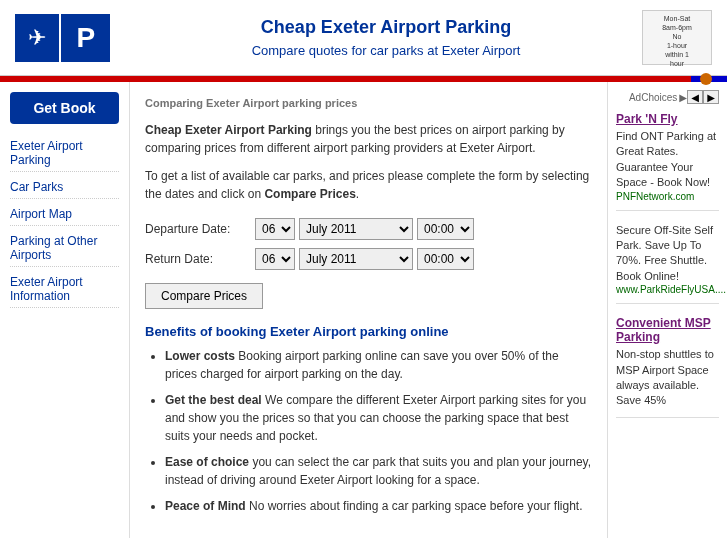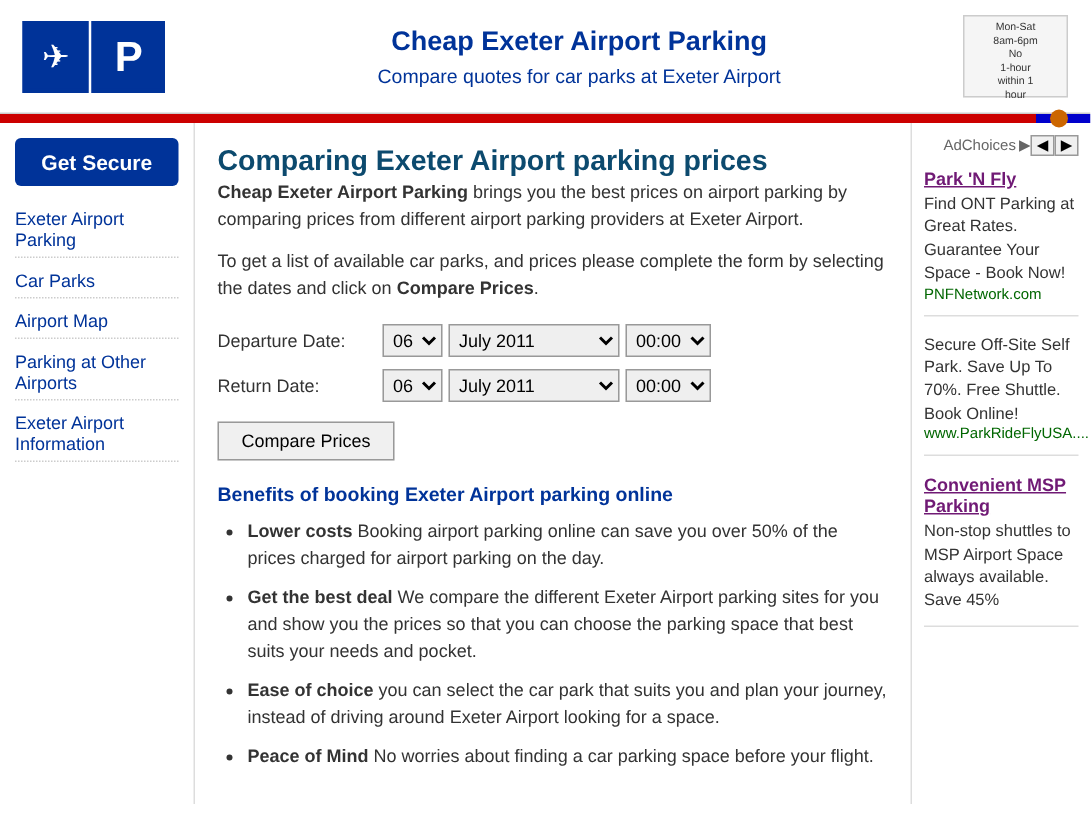--- a/index.html
+++ b/index.html
@@ -22,21 +22,21 @@
     
     #layout { display: flex; }
 
     
     #sidebar { width: 130px; padding: 10px; border-right: 1px solid #ddd; flex-shrink: 0; }
     #get-quote-btn { background: #003399; color: white; border: none; padding: 8px 15px; font-size: 14px; font-weight: bold; cursor: pointer; border-radius: 4px; display: block; width: 100%; margin-bottom: 15px; }
     .sidebar-link { display: block; color: #003399; text-decoration: none; font-size: 12px; margin-bottom: 8px; border-bottom: 1px dotted #ccc; padding-bottom: 4px; }
 
     
     #main { flex: 1; padding: 15px; }
-    #main h2 { color: #0c4a6e; font-size: 19px; }
+    #main h2 { color: #737373; font-size: 11px; margin-bottom: 12px; }
     #main p { margin-bottom: 10px; font-size: 12px; line-height: 1.5; }
     .form-section { margin: 15px 0; }
     .form-row { display: flex; align-items: center; margin-bottom: 8px; }
     .form-label { width: 110px; font-size: 12px; }
     .form-row select { margin-right: 4px; font-size: 12px; padding: 2px; border: 1px solid #999; }
     #compare-btn { background: #f0f0f0; border: 1px solid #999; padding: 5px 15px; font-size: 12px; cursor: pointer; margin-top: 5px; }
     h3 { color: #003399; font-size: 13px; margin: 15px 0 8px 0; }
     ul { margin-left: 20px; }
     ul li { margin-bottom: 8px; font-size: 12px; line-height: 1.5; }
     .bold-term { font-weight: bold; }
@@ -71,21 +71,21 @@
   </div>
 </div>
 
 <div id="divider">
   <div id="divider-dot"></div>
 </div>
 
 <div id="layout">
 
   <div id="sidebar">
-    <button id="get-quote-btn">Get Secure</button>
+    <button id="get-quote-btn">Get Book</button>
     <a class="sidebar-link" href="#">Exeter Airport Parking</a>
     <a class="sidebar-link" href="#">Car Parks</a>
     <a class="sidebar-link" href="#">Airport Map</a>
     <a class="sidebar-link" href="#">Parking at Other Airports</a>
     <a class="sidebar-link" href="#">Exeter Airport Information</a>
   </div>
 
   <div id="main">
     <h2>Comparing Exeter Airport parking prices</h2>
     <p>

